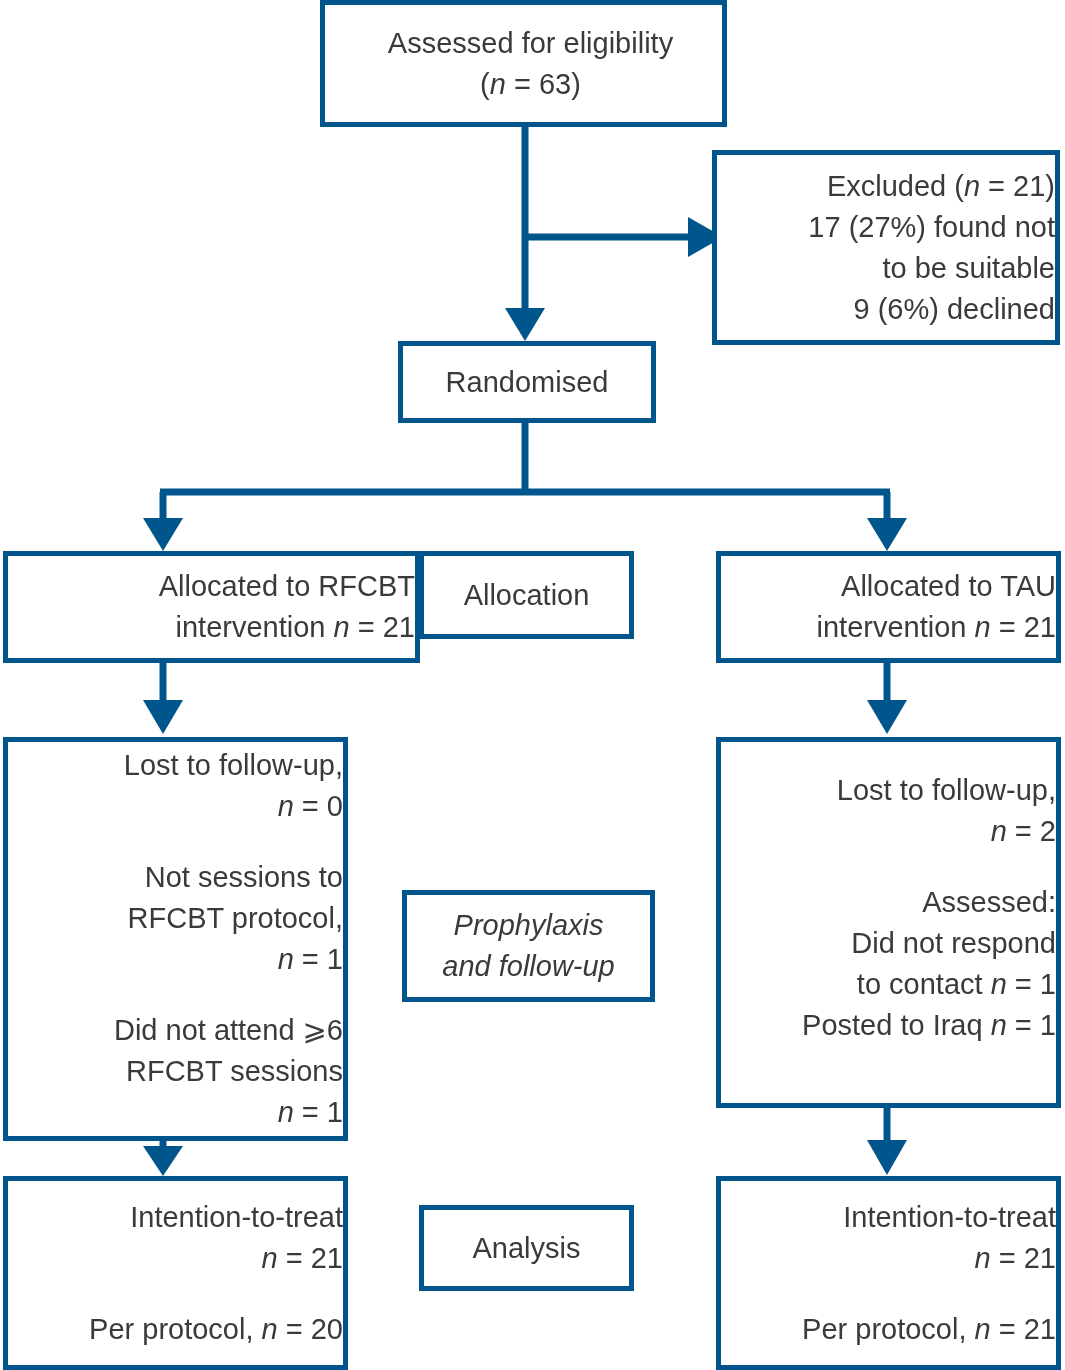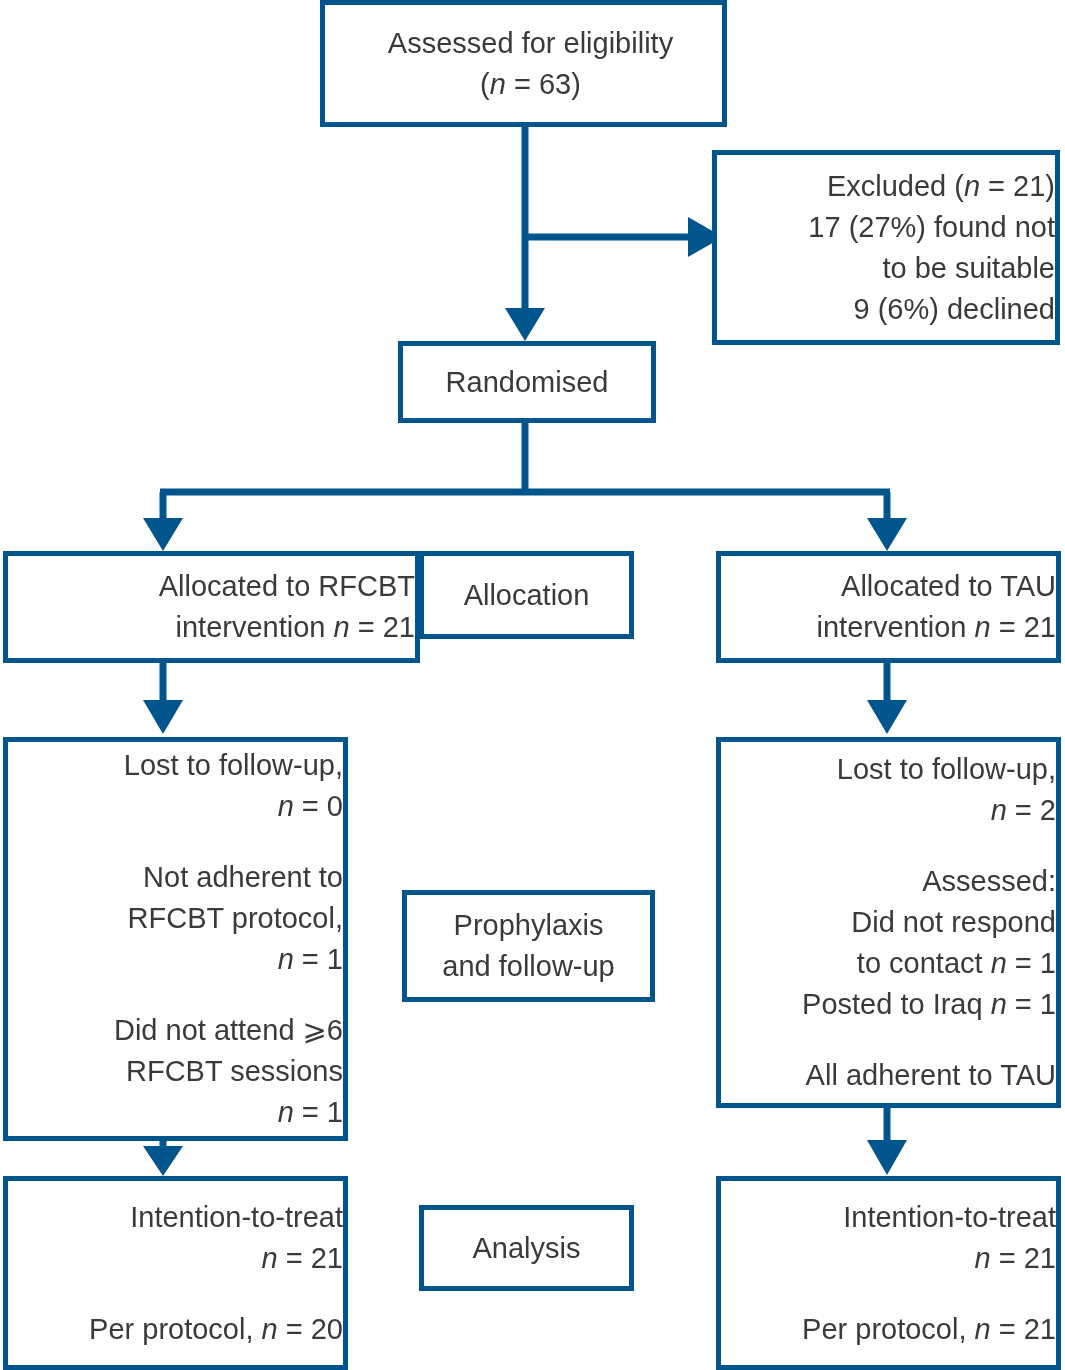--- a/index.html
+++ b/index.html
@@ -106,44 +106,43 @@
 
   <div class="box left-txt" style="left:716px;top:551px;width:345px;height:112px;">
     <span class="ln pad-l">Allocated to TAU</span>
     <span class="ln pad-l">intervention <span class="it">n</span> = 21</span>
   </div>
 
   <div class="box left-txt" style="left:3px;top:737px;width:345px;height:404px;">
     <span class="ln pad-l">Lost to follow-up,</span>
     <span class="ln pad-l"><span class="it">n</span> = 0</span>
     <span class="gap"></span>
-    <span class="ln pad-l">Not adherent to</span>
+    <span class="ln pad-l">Not sessions to</span>
     <span class="ln pad-l">RFCBT protocol,</span>
     <span class="ln pad-l"><span class="it">n</span> = 1</span>
     <span class="gap"></span>
     <span class="ln pad-l">Did not attend ⩾6</span>
     <span class="ln pad-l">RFCBT sessions</span>
     <span class="ln pad-l"><span class="it">n</span> = 1</span>
   </div>
 
-  <div class="box center-txt" style="left:402px;top:890px;width:253px;height:112px;">
+  <div class="box center-txt" style="left:402px;top:890px;width:253px;height:112px;font-style:italic;">
     <span class="ln">Prophylaxis</span>
     <span class="ln">and follow-up</span>
   </div>
 
   <div class="box left-txt" style="left:716px;top:737px;width:345px;height:371px;">
     <span class="ln pad-l">Lost to follow-up,</span>
     <span class="ln pad-l"><span class="it">n</span> = 2</span>
     <span class="gap"></span>
     <span class="ln pad-l">Assessed:</span>
     <span class="ln pad-l">Did not respond</span>
     <span class="ln pad-l">to contact <span class="it">n</span> = 1</span>
     <span class="ln pad-l">Posted to Iraq <span class="it">n</span> = 1</span>
     <span class="gap"></span>
-    <span class="ln pad-l">All adherent to TAU</span>
   </div>
 
   <div class="box left-txt" style="left:3px;top:1176px;width:345px;height:194px;">
     <span class="ln pad-l">Intention-to-treat</span>
     <span class="ln pad-l"><span class="it">n</span> = 21</span>
     <span class="gap"></span>
     <span class="ln pad-l">Per protocol, <span class="it">n</span> = 20</span>
   </div>
 
   <div class="box center-txt" style="left:419px;top:1205px;width:215px;height:86px;">

